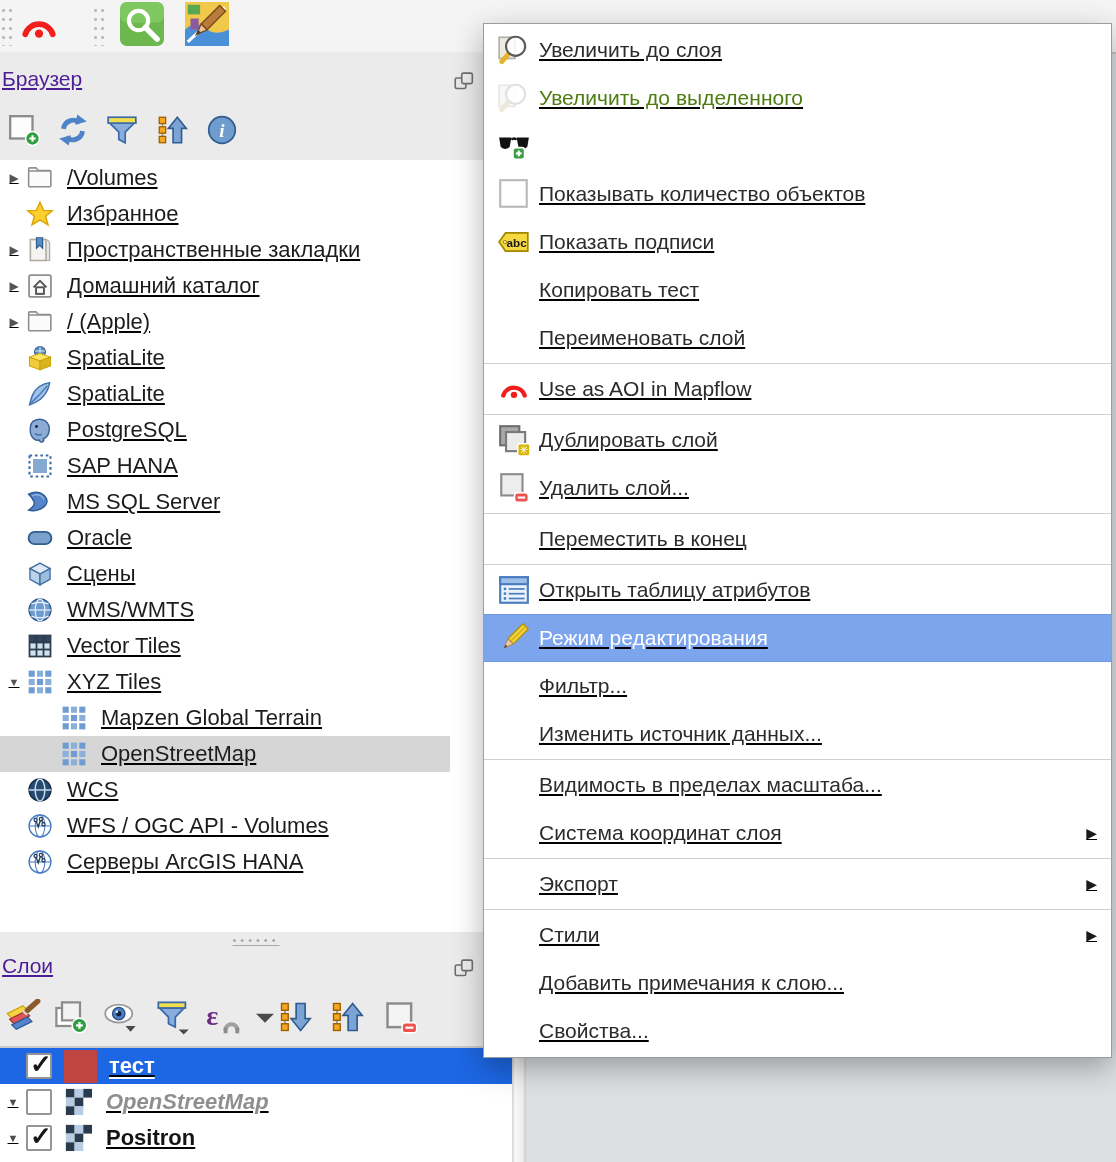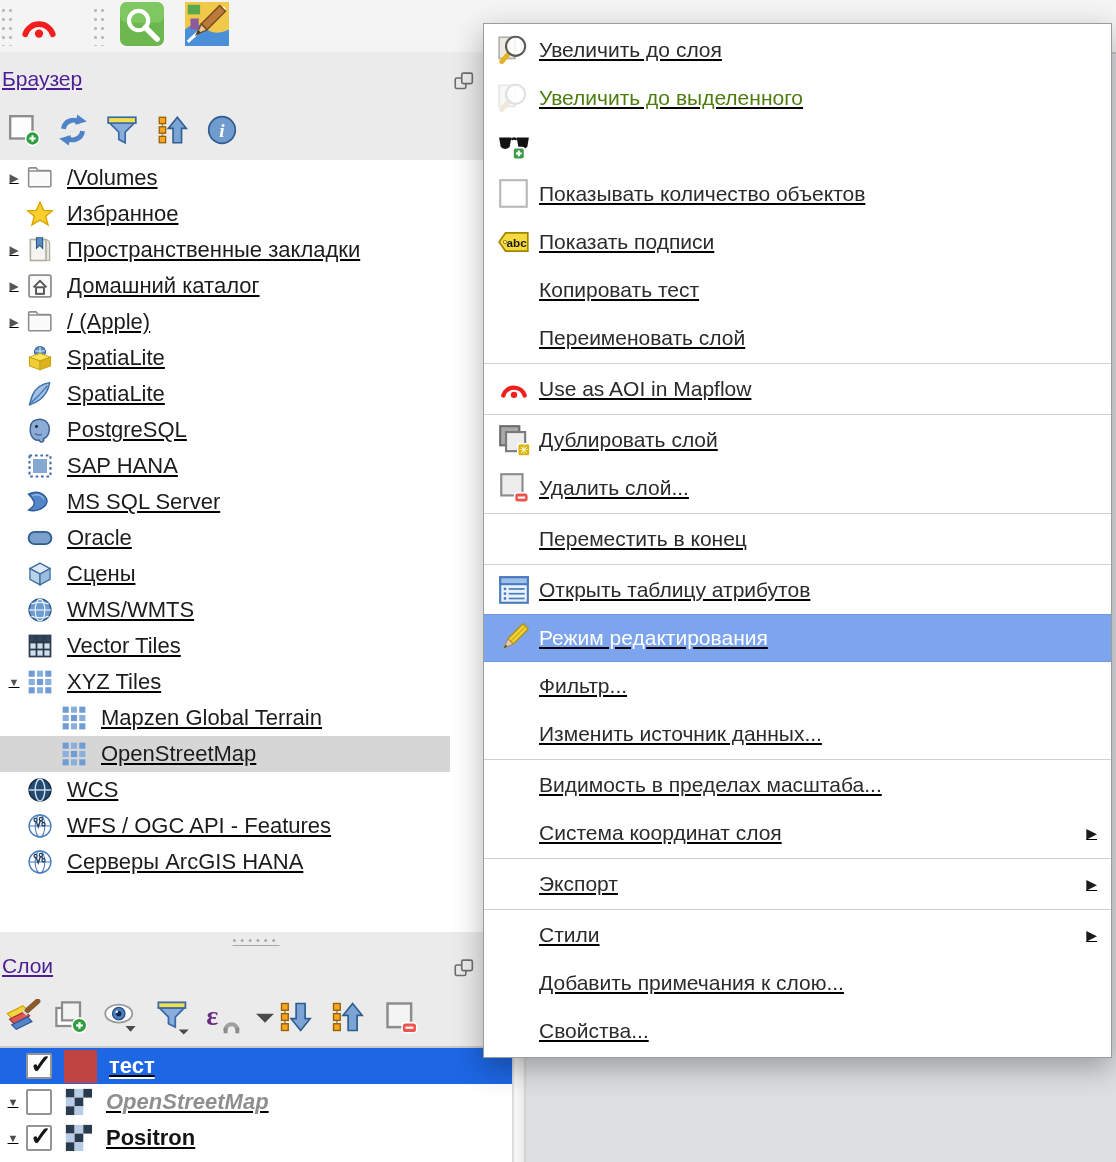--- a/index.html
+++ b/index.html
@@ -387,21 +387,21 @@
             <svg width="100%" height="100%" viewBox="0 0 32 32" xmlns="http://www.w3.org/2000/svg">
               <circle cx="16" cy="16" r="12.5" fill="#ffffff" stroke="#4a7cc0" stroke-width="1.6"></circle>
               <ellipse cx="16" cy="16" rx="5.5" ry="12.5" fill="none" stroke="#4a7cc0" stroke-width="1.2"></ellipse>
               <line x1="3.5" y1="16" x2="28.5" y2="16" stroke="#4a7cc0" stroke-width="1.2"></line>
               <path d="M11 9 L14 17 L17 8 L20 14" fill="none" stroke="#1c3a5a" stroke-width="1.6"></path>
               <circle cx="11" cy="9" r="1.8" fill="#ffffff" stroke="#1c3a5a" stroke-width="1.4"></circle>
               <circle cx="17" cy="8" r="1.8" fill="#ffffff" stroke="#1c3a5a" stroke-width="1.4"></circle>
               <circle cx="20" cy="14" r="1.8" fill="#ffffff" stroke="#1c3a5a" stroke-width="1.4"></circle>
             </svg>
           </span>
-          <span>WFS / OGC API - Features</span>
+          <span>WFS / OGC API - Volumes</span>
         </div>
         <div class="tree-row">
           <span class="tw-arrow"></span>
           <span class="tw-icon" style="width: 28px; height: 28px; display: inline-block;">
             <svg width="100%" height="100%" viewBox="0 0 32 32" xmlns="http://www.w3.org/2000/svg">
               <circle cx="16" cy="16" r="12.5" fill="#ffffff" stroke="#4a7cc0" stroke-width="1.6"></circle>
               <ellipse cx="16" cy="16" rx="5.5" ry="12.5" fill="none" stroke="#4a7cc0" stroke-width="1.2"></ellipse>
               <line x1="3.5" y1="16" x2="28.5" y2="16" stroke="#4a7cc0" stroke-width="1.2"></line>
               <path d="M11 9 L14 17 L17 8 L20 14" fill="none" stroke="#1c3a5a" stroke-width="1.6"></path>
               <circle cx="11" cy="9" r="1.8" fill="#ffffff" stroke="#1c3a5a" stroke-width="1.4"></circle>

